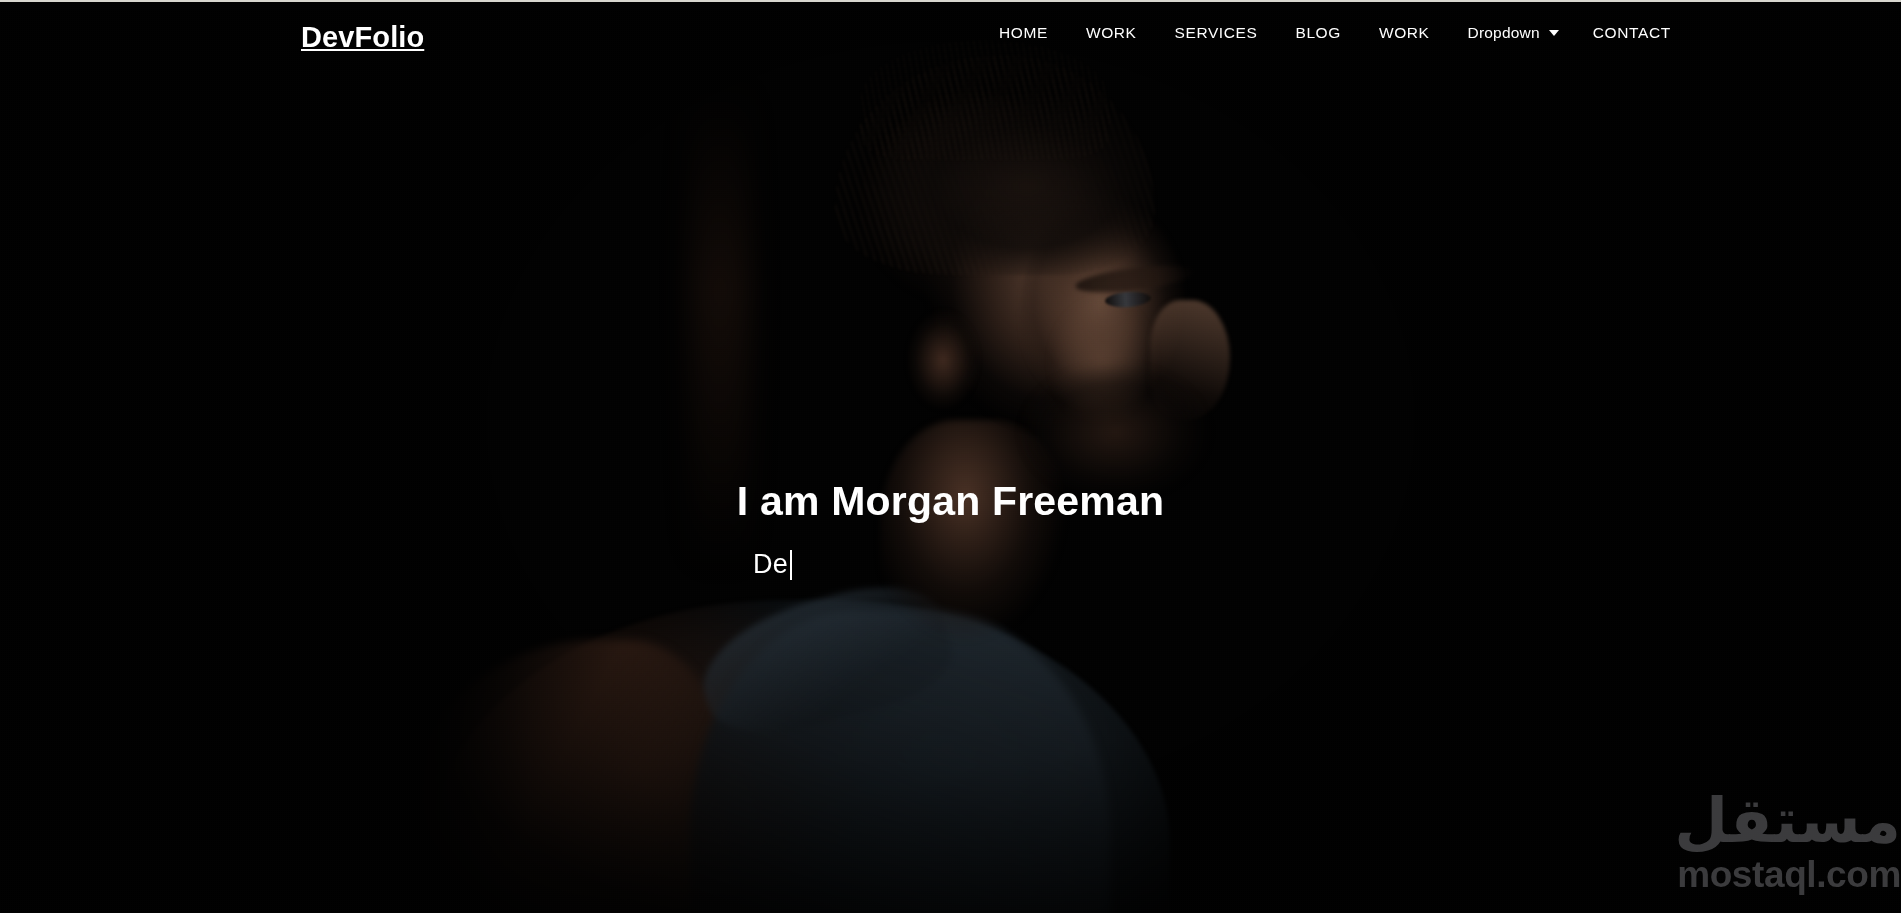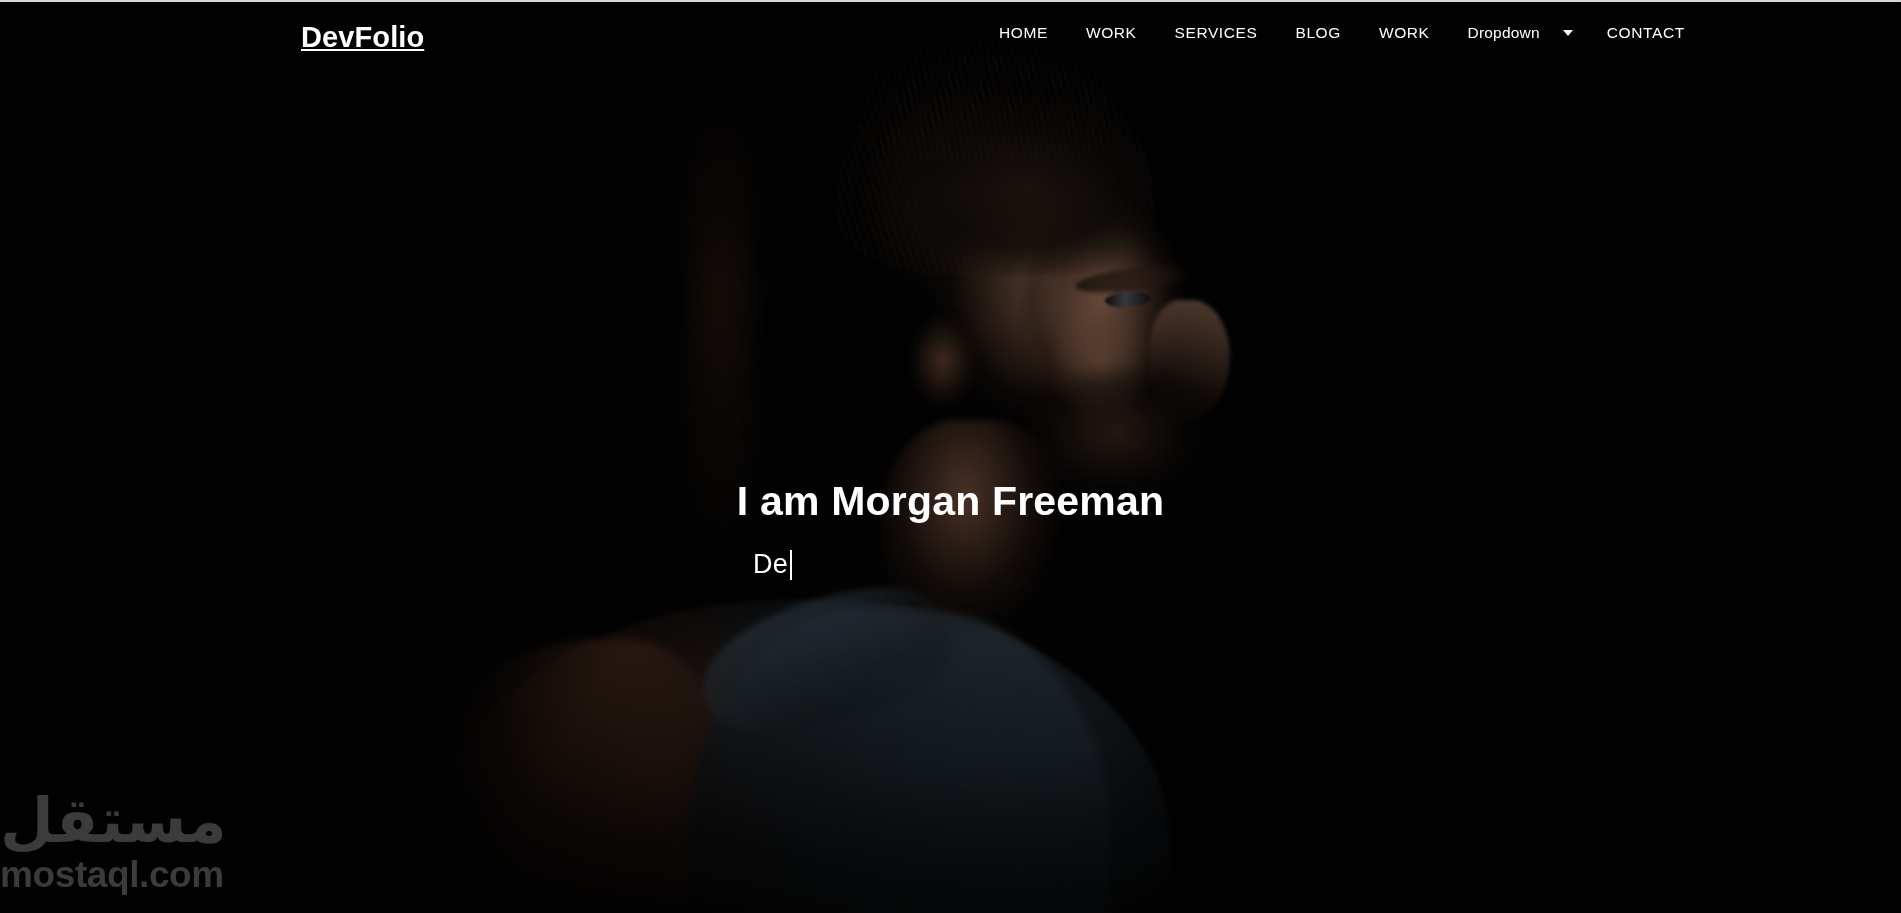--- a/index.html
+++ b/index.html
@@ -216,21 +216,21 @@
     letter-spacing:0.6px;
     padding:0 19px;
     white-space:nowrap;
     cursor:pointer;
     line-height:22px;
   }
   .nav-item.dropdown-toggle{
     letter-spacing:0.2px;
     display:flex;
     align-items:center;
-    gap:23px;
+    gap:9px;
     padding-right:15px;
   }
   .caret{
     display:inline-block;
     width:0; height:0;
     border-left:5px solid transparent;
     border-right:5px solid transparent;
     border-top:6px solid #ffffff;
   }
 
@@ -274,21 +274,21 @@
     vertical-align:middle;
     animation:blink 1s steps(1,end) infinite;
   }
   @keyframes blink{ 50%{ opacity:0; } }
 
   
   .watermark{
     position:absolute;
     left:0; top:790px;
     width:1901px;
-    text-align:left;
+    text-align:right;
     z-index:35;
     pointer-events:none;
     user-select:none;
   }
   .wm-ar{
     font-size:62px;
     color:#3b3b3d;
     line-height:1.0;
     letter-spacing:0px;
     font-family:"DejaVu Sans", sans-serif;

